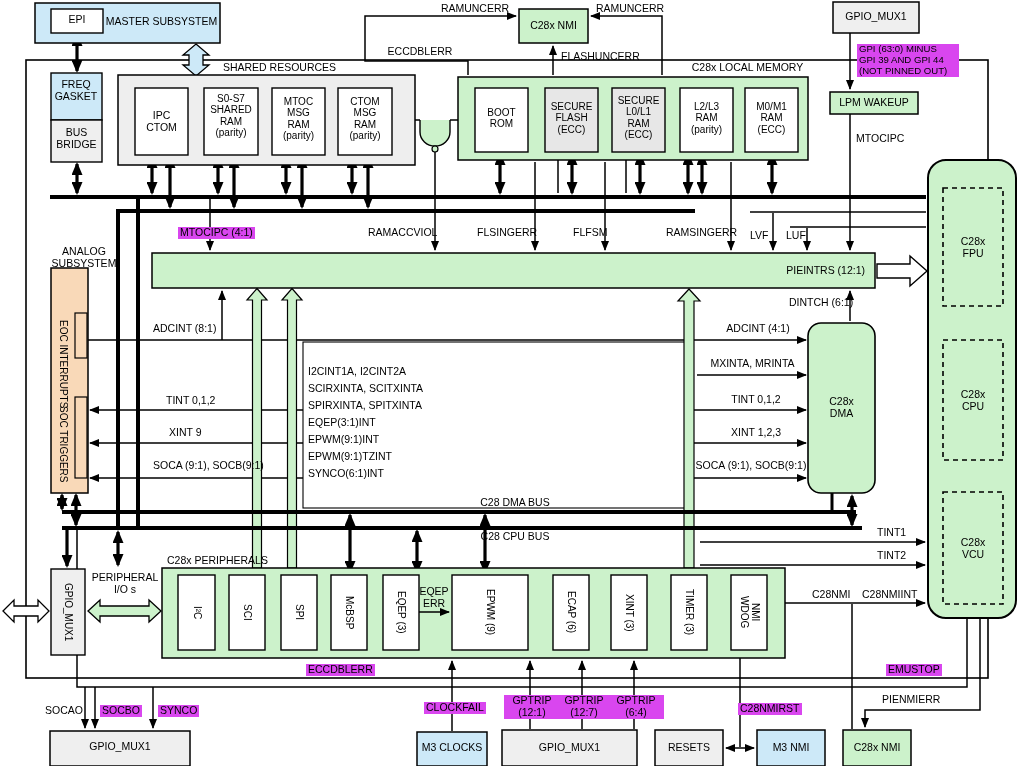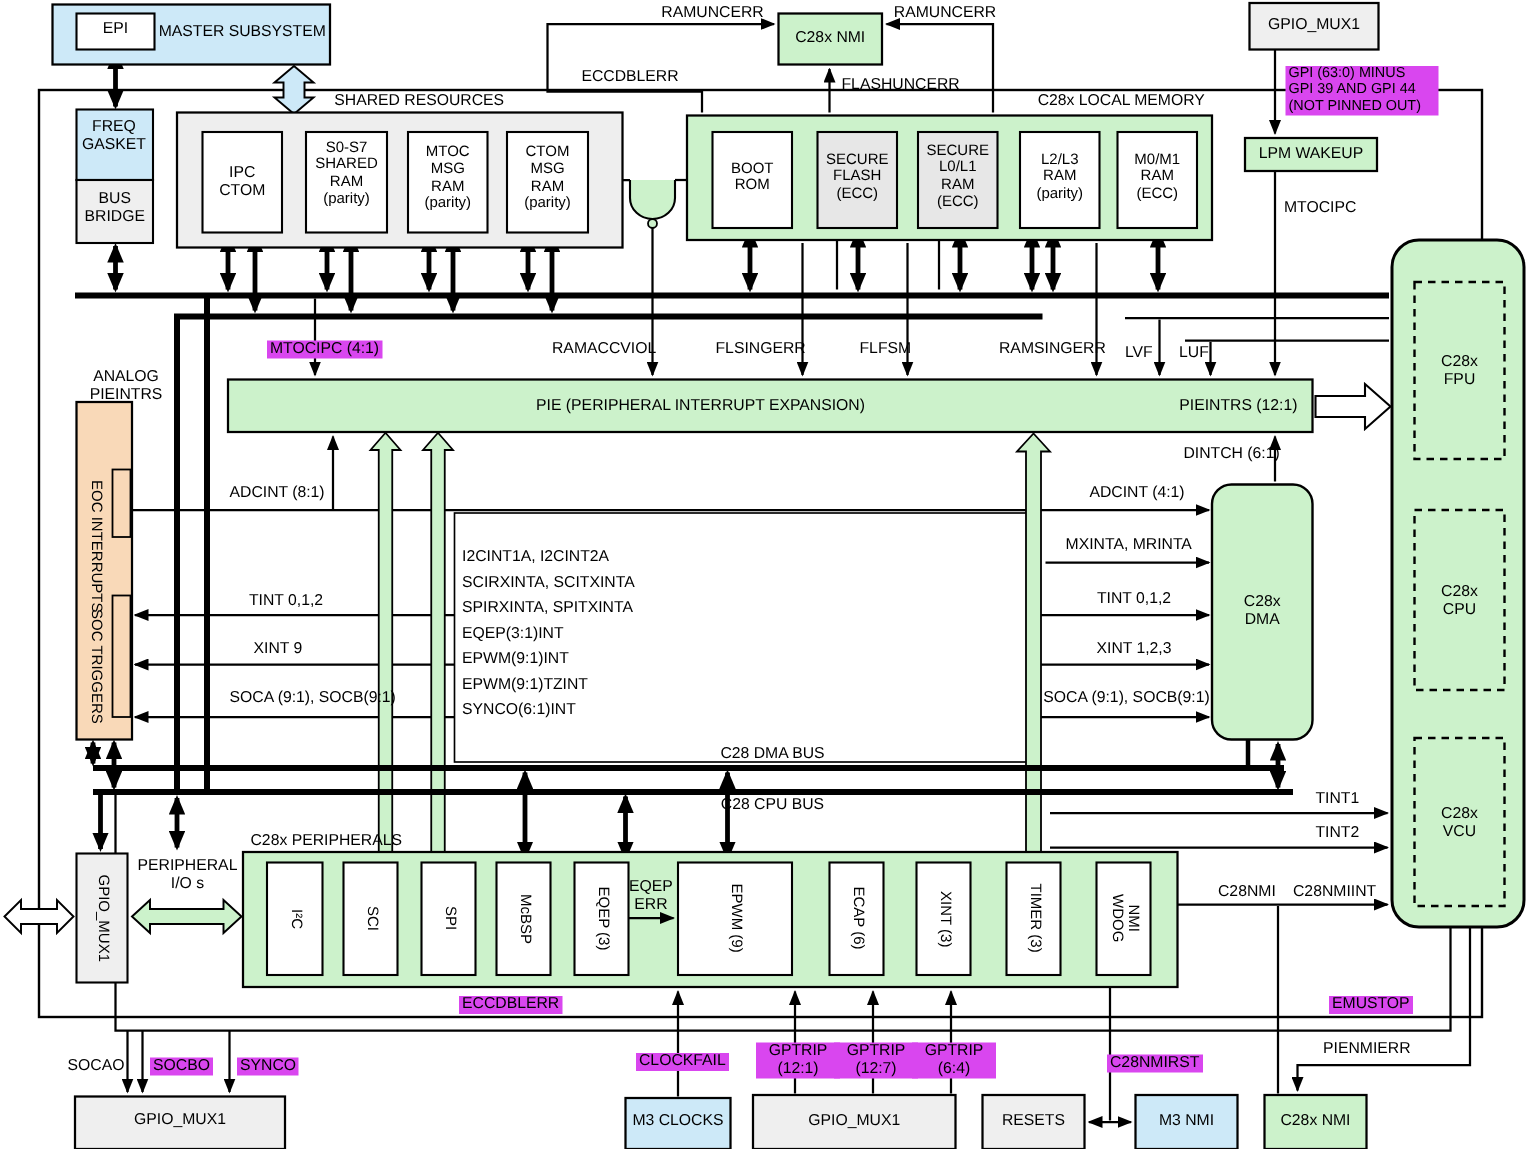--- a/index.html
+++ b/index.html
@@ -245,33 +245,32 @@
 RAM
 (ECC)</div>
 
 <div class="lbl c" style="left:833px;top:11px;width:86px">GPIO_MUX1</div>
 <div class="lbl s9 bgw" style="left:857px;top:44px;width:98px">GPI (63:0)  MINUS
 GPI 39 AND GPI 44
 (NOT PINNED OUT)</div>
 <div class="lbl c" style="left:830px;top:97px;width:88px">LPM WAKEUP</div>
 <div class="lbl" style="left:856px;top:133px">MTOCIPC</div>
 
-<div class="lbl c" style="left:252px;top:265px;width:430px">PIE   (PERIPHERAL INTERRUPT EXPANSION)</div>
 <div class="lbl r" style="left:755px;top:265px;width:110px">PIEINTRS (12:1)</div>
 
 <div class="lbl bgw" style="left:178px;top:227px">MTOCIPC (4:1)</div>
 <div class="lbl" style="left:368px;top:227px">RAMACCVIOL</div>
 <div class="lbl" style="left:477px;top:227px">FLSINGERR</div>
 <div class="lbl" style="left:573px;top:227px">FLFSM</div>
 <div class="lbl" style="left:666px;top:227px">RAMSINGERR</div>
 <div class="lbl" style="left:750px;top:230px">LVF</div>
 <div class="lbl" style="left:786px;top:230px">LUF</div>
 
 <div class="lbl c" style="left:28px;top:246px;width:112px">ANALOG
-PIEINTRS</div>
+SUBSYSTEM</div>
 <div class="vlbl" style="left:55px;top:292px;width:16px;height:145px">EOC INTERRUPTS</div>
 <div class="vlbl" style="left:55px;top:392px;width:16px;height:105px">SOC TRIGGERS</div>
 
 <div class="lbl" style="left:153px;top:323px">ADCINT (8:1)</div>
 <div class="lbl" style="left:166px;top:395px">TINT 0,1,2</div>
 <div class="lbl" style="left:169px;top:427px">XINT 9</div>
 <div class="lbl" style="left:153px;top:460px">SOCA (9:1), SOCB(9:1)</div>
 
 <div class="lbl" style="left:308px;top:366px">I2CINT1A, I2CINT2A</div>
 <div class="lbl" style="left:308px;top:383px">SCIRXINTA, SCITXINTA</div>

